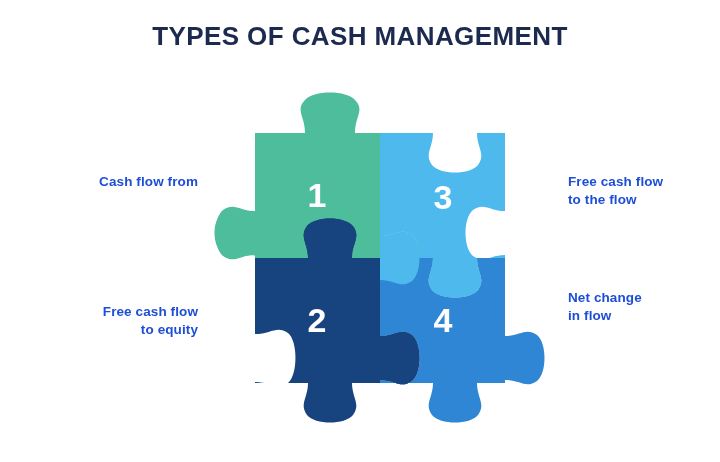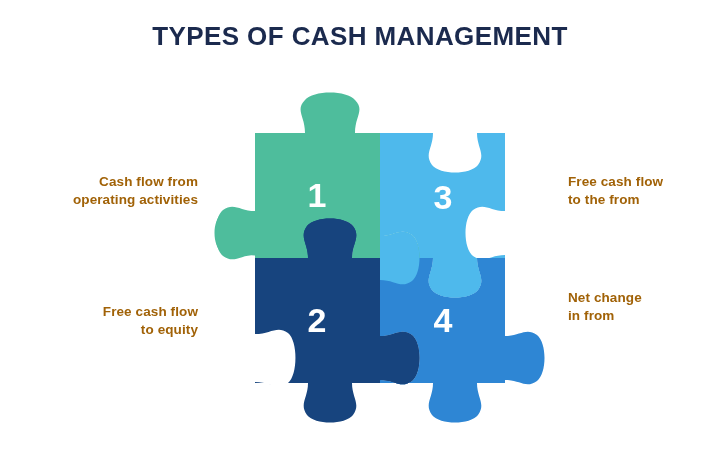--- a/index.html
+++ b/index.html
@@ -50,21 +50,21 @@
     font-weight: bold;
     fill: #ffffff;
     text-anchor: middle;
     dominant-baseline: middle;
   }
   .label {
     position: absolute;
     font-size: 13.5px;
     font-weight: bold;
     line-height: 1.35;
-    color: #a16207;
+    color: #1d4ed8;
     letter-spacing: 0.1px;
   }
   .label-left {
     width: 178px;
     text-align: right;
   }
   .label-right {
     width: 150px;
     text-align: left;
   }
@@ -230,34 +230,33 @@
       <text class="piece-number" x="112" y="110">1</text>
       <text class="piece-number" x="238" y="112">3</text>
       <text class="piece-number" x="112" y="235">2</text>
       <text class="piece-number" x="238" y="235">4</text>
     </svg>
   </div>
 
   <div class="label label-left" id="label-cfo">
     <span>Cash flow from</span>
     <br>
-    <span>operating activities</span>
   </div>
 
   <div class="label label-left" id="label-fcfe">
     <span>Free cash flow</span>
     <br>
     <span>to equity</span>
   </div>
 
   <div class="label label-right" id="label-fcff">
     <span>Free cash flow</span>
     <br>
-    <span>to the from</span>
+    <span>to the flow</span>
   </div>
 
   <div class="label label-right" id="label-ncc">
     <span>Net change</span>
     <br>
-    <span>in from</span>
+    <span>in flow</span>
   </div>
 
 </div>
 
 </body></html>

